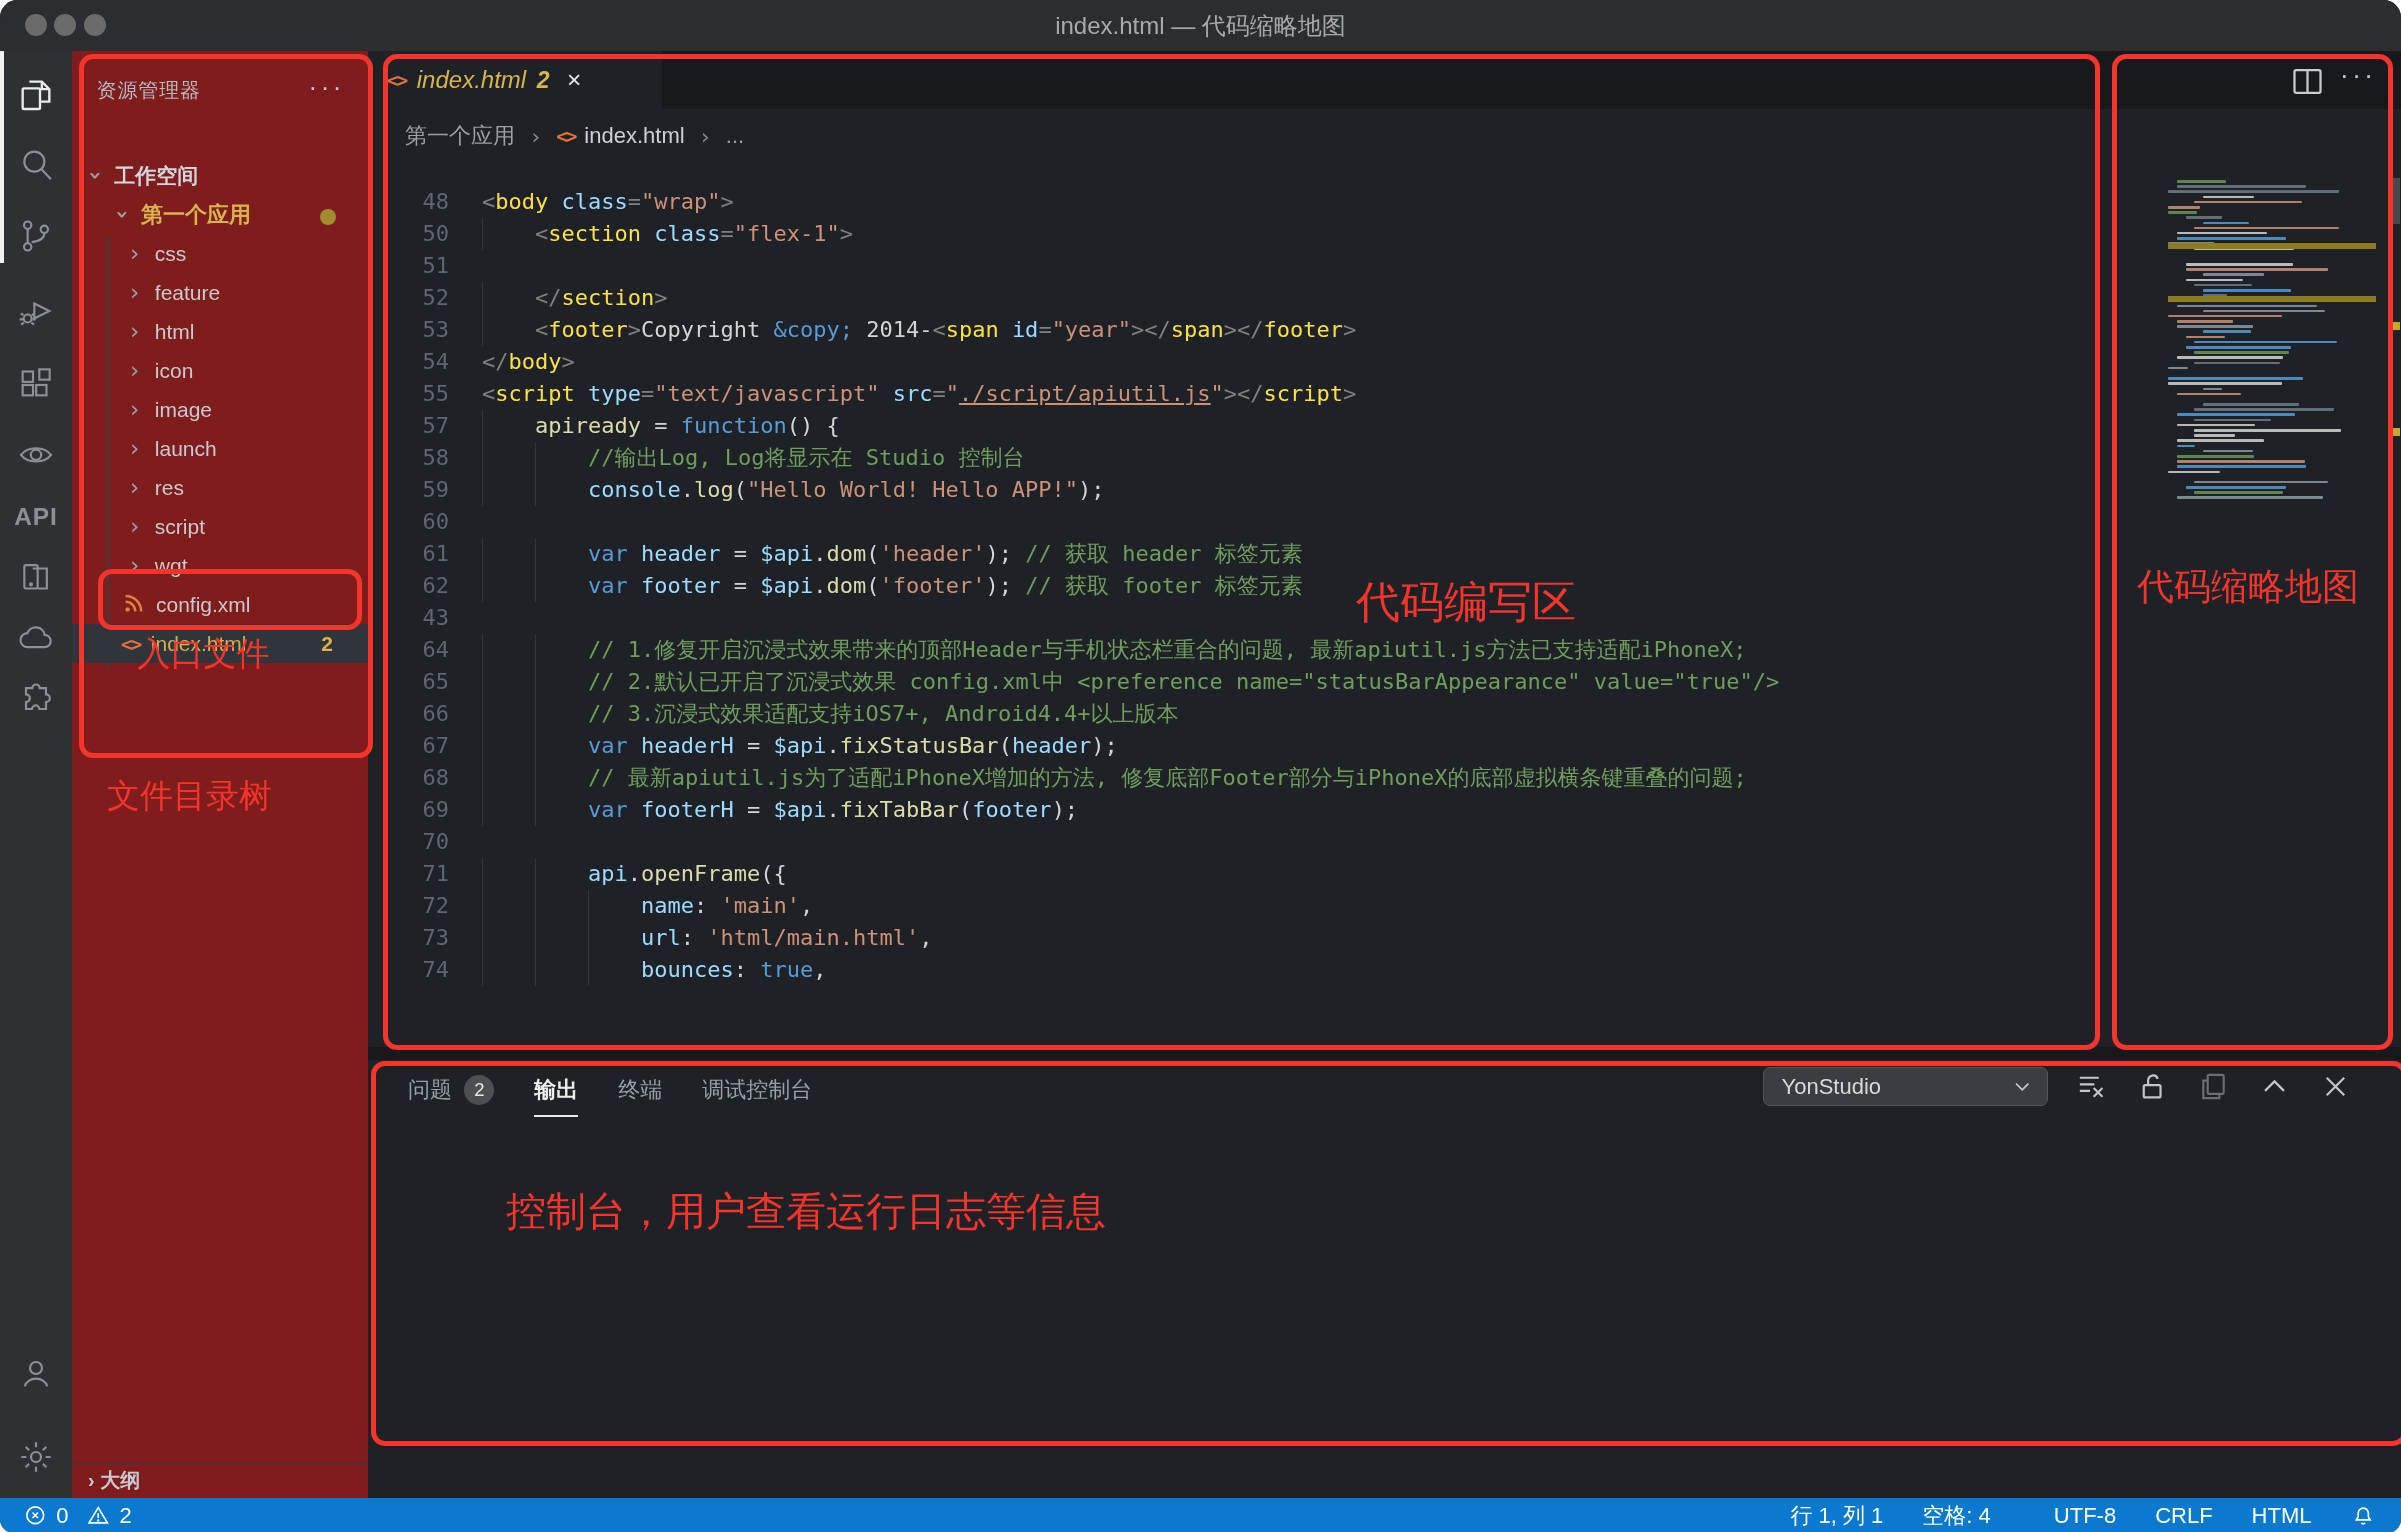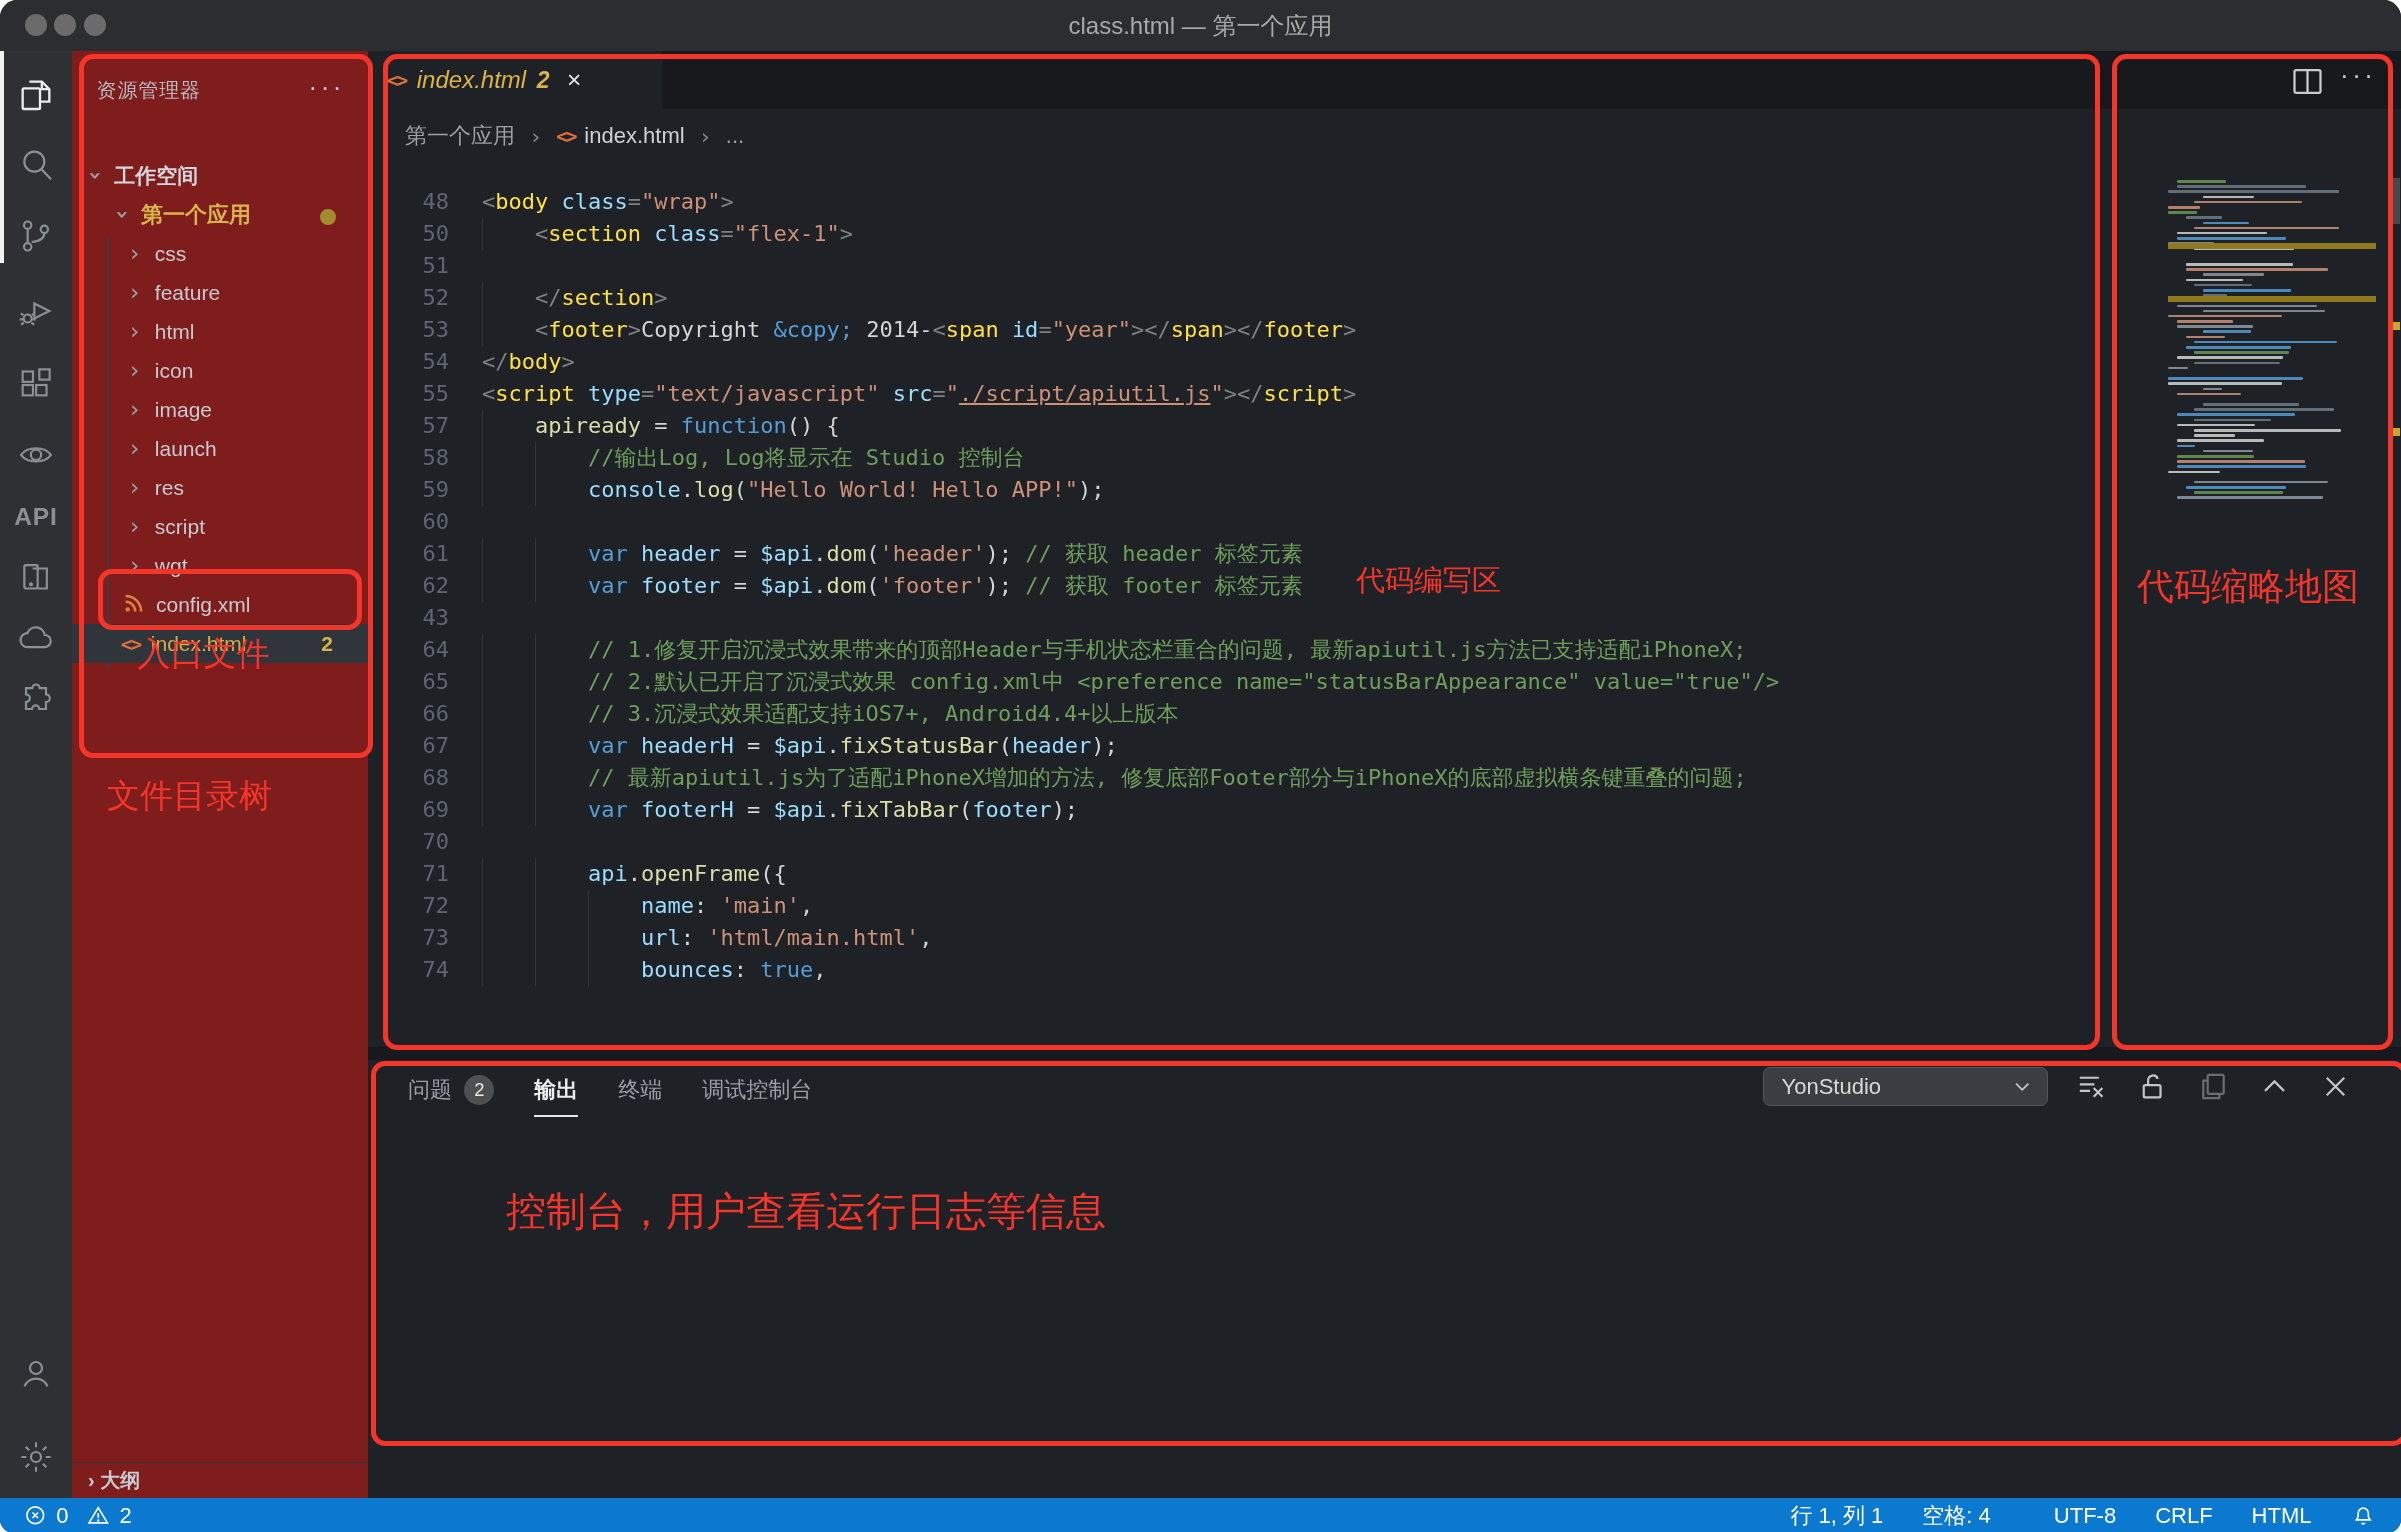--- a/index.html
+++ b/index.html
@@ -93,21 +93,21 @@
 </style>
 </head>
 <body>
 
 <div id="window">
 
   <div id="titlebar">
     <div class="tl" style="left:24.5px"></div>
     <div class="tl" style="left:54px"></div>
     <div class="tl" style="left:84px"></div>
-    <div id="win-title">class.html — 第一个应用</div>
+    <div id="win-title">index.html — 代码缩略地图</div>
   </div>
 
   <div id="activitybar">
     <div id="active-strip"></div>
     <div class="ab-item active" style="top:16px">
       <svg viewBox="0 0 24 24">
           <path d="M8 4h7.5L20 8.5V16h-5.6"></path>
           <path d="M15.5 4v4.5H20"></path>
           <rect x="4" y="8" width="10.4" height="12.4" rx="0.8"></rect>
         </svg>
@@ -417,18 +417,18 @@
       </div>
   </div>
 
   <div class="anno" style="left:79px;top:54px;width:284px;height:694px;"></div>
   <div class="anno" style="left:98px;top:569px;width:254px;height:51px;"></div>
   <div class="anno" style="left:383px;top:54px;width:1707px;height:986px;"></div>
   <div class="anno" style="left:2112px;top:54px;width:271px;height:986px;"></div>
   <div class="anno" style="left:371px;top:1061px;width:2026px;height:375px;"></div>
   <div class="anno-txt" style="left:114px;top:632px;width:179px;text-align:center;font-size:33px;">入口文件</div>
   <div class="anno-txt" style="left:102px;top:774px;width:175px;text-align:center;font-size:33px;">文件目录树</div>
-  <div class="anno-txt" style="left:1356px;top:561px;font-size:29px;">代码编写区</div>
+  <div class="anno-txt" style="left:1356px;top:573px;font-size:44px;">代码编写区</div>
   <div class="anno-txt" style="left:2137px;top:562px;font-size:37px;">代码缩略地图</div>
   <div class="anno-txt" style="left:506px;top:1184px;font-size:40px;">控制台，用户查看运行日志等信息</div>
 
 </div>
 
 
 </body></html>

